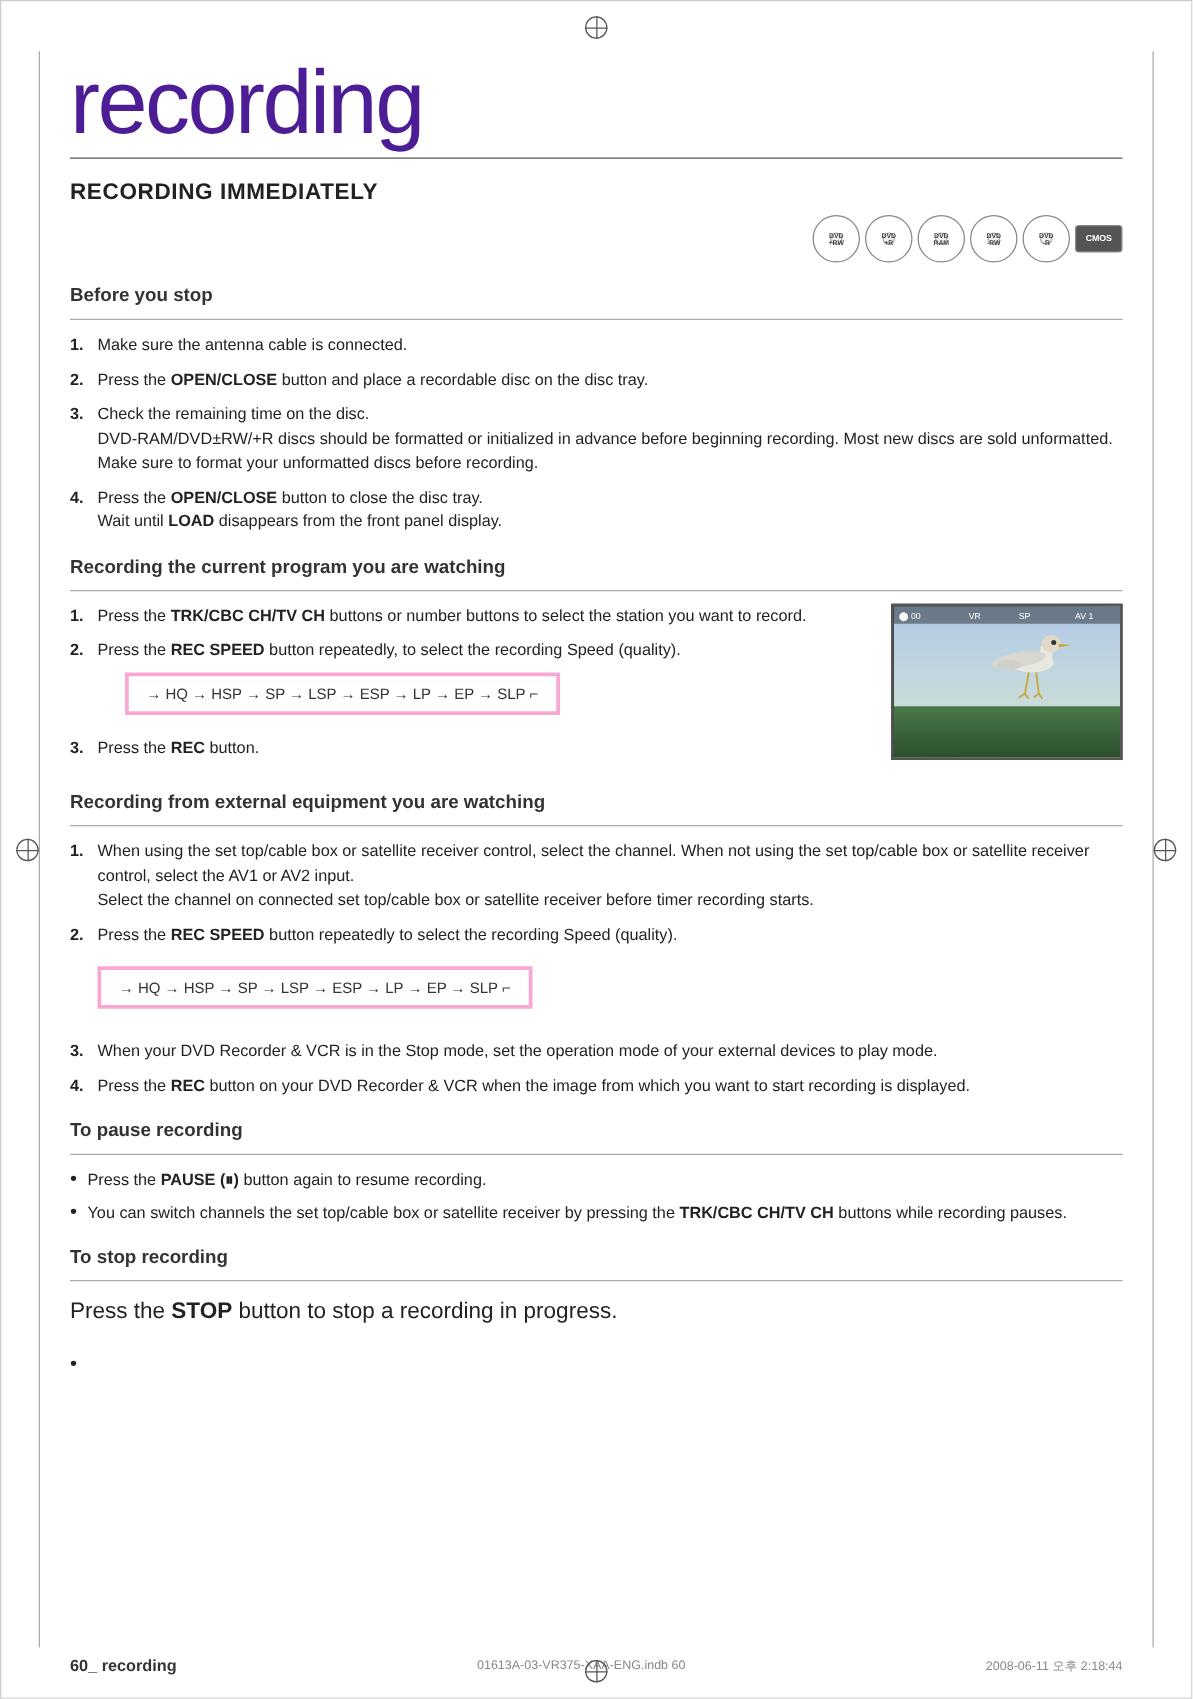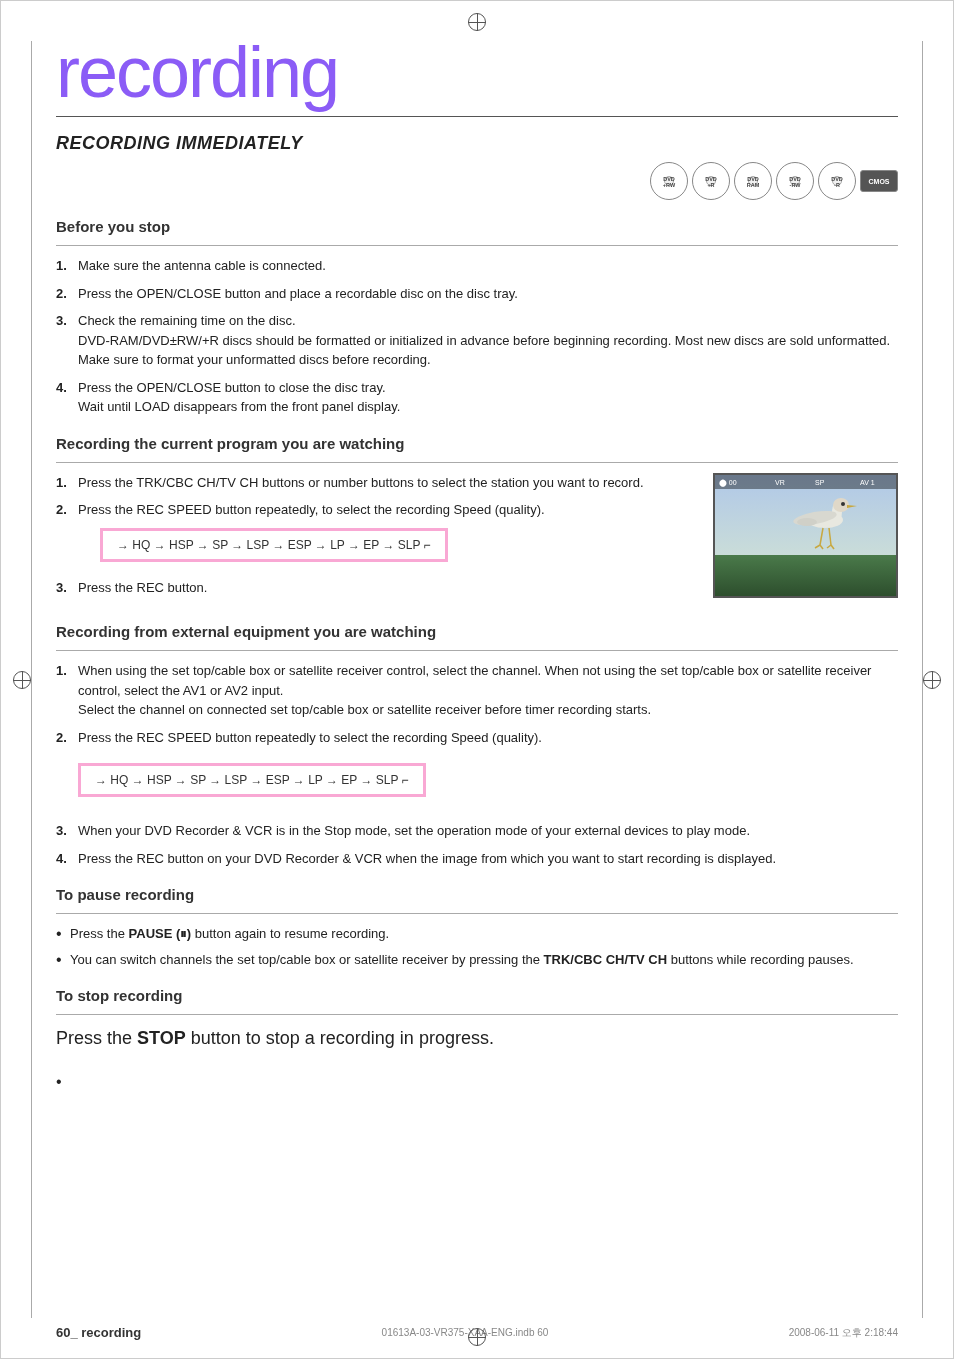--- a/index.html
+++ b/index.html
@@ -116,41 +116,41 @@
     
     .main-content {
       margin: 0 55px;
       padding-top: 35px;
     }
 
     
     .page-title {
       font-size: 72px;
       font-weight: 200;
-      color: #8b5cf6;
+      color: #4c1d95;
       letter-spacing: -2px;
       line-height: 1;
       margin-bottom: 8px;
       font-family: Arial, Helvetica, sans-serif;
+      margin-top: 10px;
     }
 
     .title-underline {
       border: none;
       border-top: 1px solid #555;
       margin-bottom: 16px;
     }
 
     
     .section-title {
       font-size: 18px;
       font-weight: bold;
       color: #222;
       margin-bottom: 18px;
       letter-spacing: 0.5px;
-      font-style: italic;
     }
 
     
     .disc-icons-row {
       display: flex;
       justify-content: flex-end;
       align-items: center;
       gap: 4px;
       margin-bottom: 12px;
       margin-top: -10px;
@@ -233,21 +233,21 @@
       font-weight: bold;
       min-width: 22px;
       font-size: 13px;
     }
     .list-content {
       flex: 1;
       font-size: 13px;
       line-height: 1.5;
     }
     .list-content b {
-      font-weight: normal;
+      font-weight: bold;
       text-align: center;
     }
 
     
     .speed-box {
       border: 3px solid #f9a8d4;
       display: inline-block;
       padding: 5px 14px;
       margin: 8px 0 8px 22px;
       font-size: 12px;

